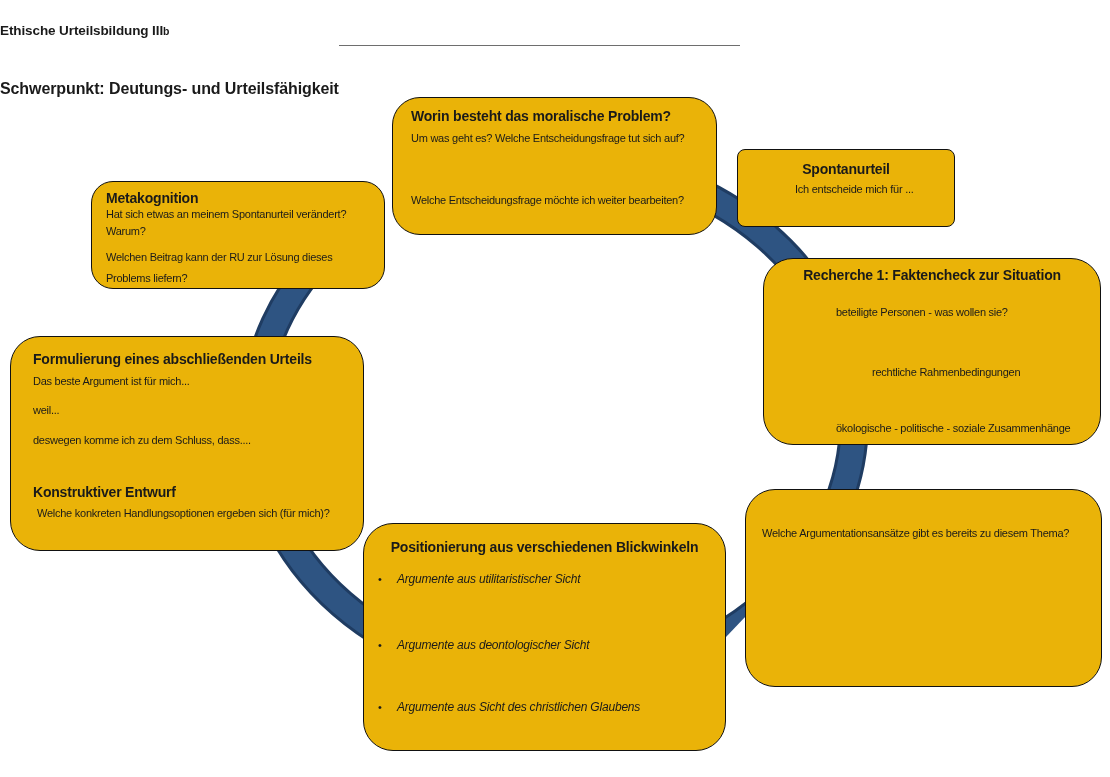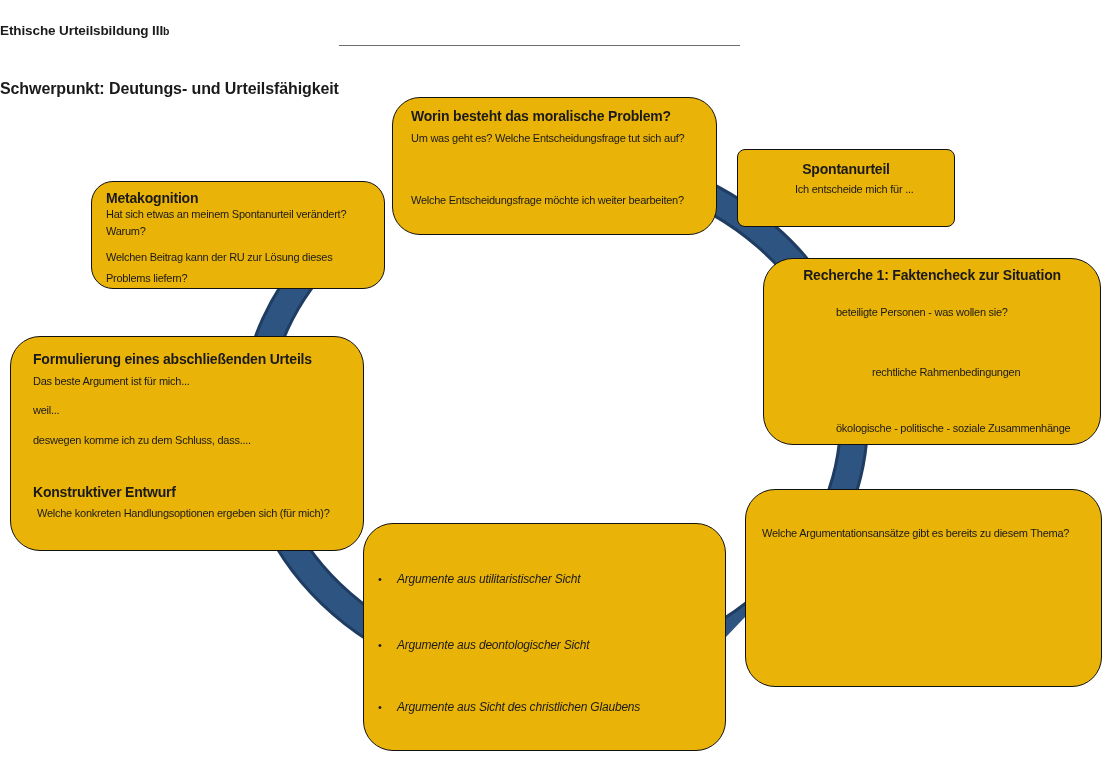--- a/index.html
+++ b/index.html
@@ -89,20 +89,21 @@
     <div class="l l1">beteiligte Personen - was wollen sie?</div>
     <div class="l l2">rechtliche Rahmenbedingungen</div>
     <div class="l l3">ökologische - politische - soziale Zusammenhänge</div>
   </div>
 
   <div class="box" id="box-rech2">
     <div class="l l1">Welche Argumentationsansätze gibt es bereits zu diesem Thema?</div>
   </div>
 
   <div class="box" id="box-position">
+    <div class="t ctr">Positionierung aus verschiedenen Blickwinkeln</div>
     <div class="bullet-row b1"><span class="dot">•</span><span>Argumente aus utilitaristischer Sicht</span></div>
     <div class="bullet-row b2"><span class="dot">•</span><span>Argumente aus deontologischer Sicht</span></div>
     <div class="bullet-row b3"><span class="dot">•</span><span>Argumente aus Sicht des christlichen Glaubens</span></div>
   </div>
 
   <div class="box" id="box-meta">
     <div class="t">Metakognition</div>
     <div class="l l1">Hat sich etwas an meinem Spontanurteil verändert?</div>
     <div class="l l2">Warum?</div>
     <div class="l l3">Welchen Beitrag kann der RU zur Lösung dieses</div>

